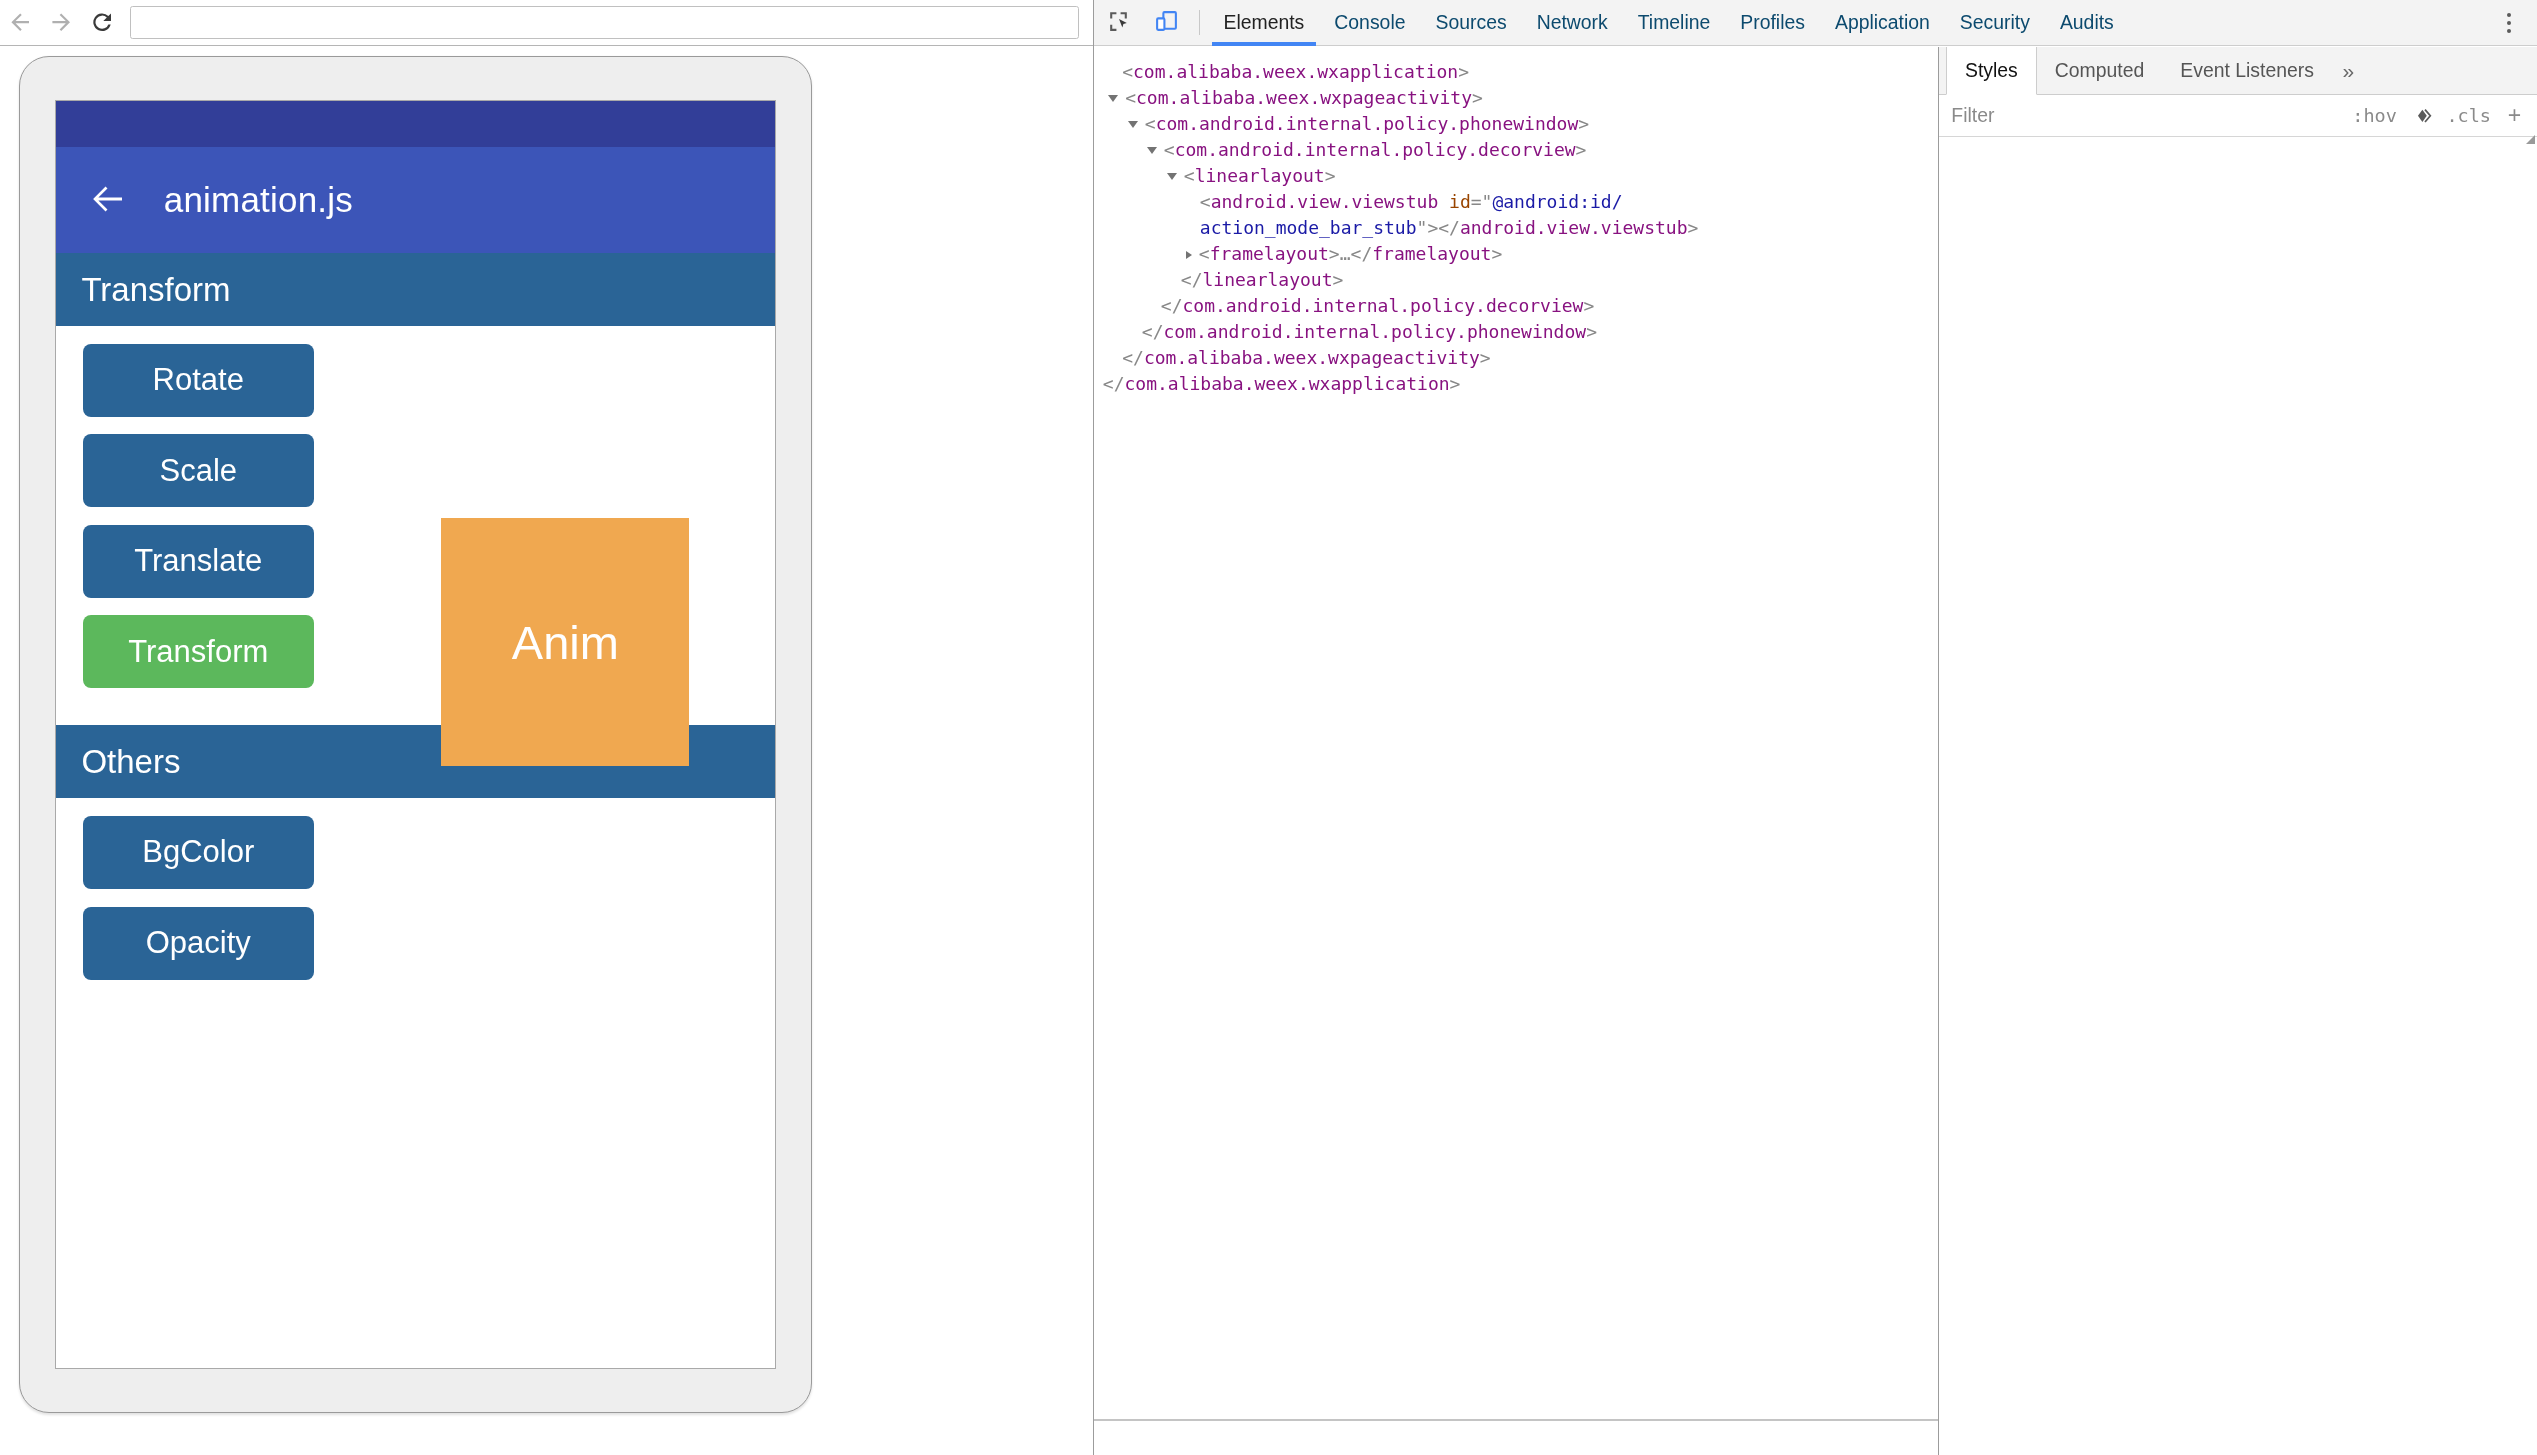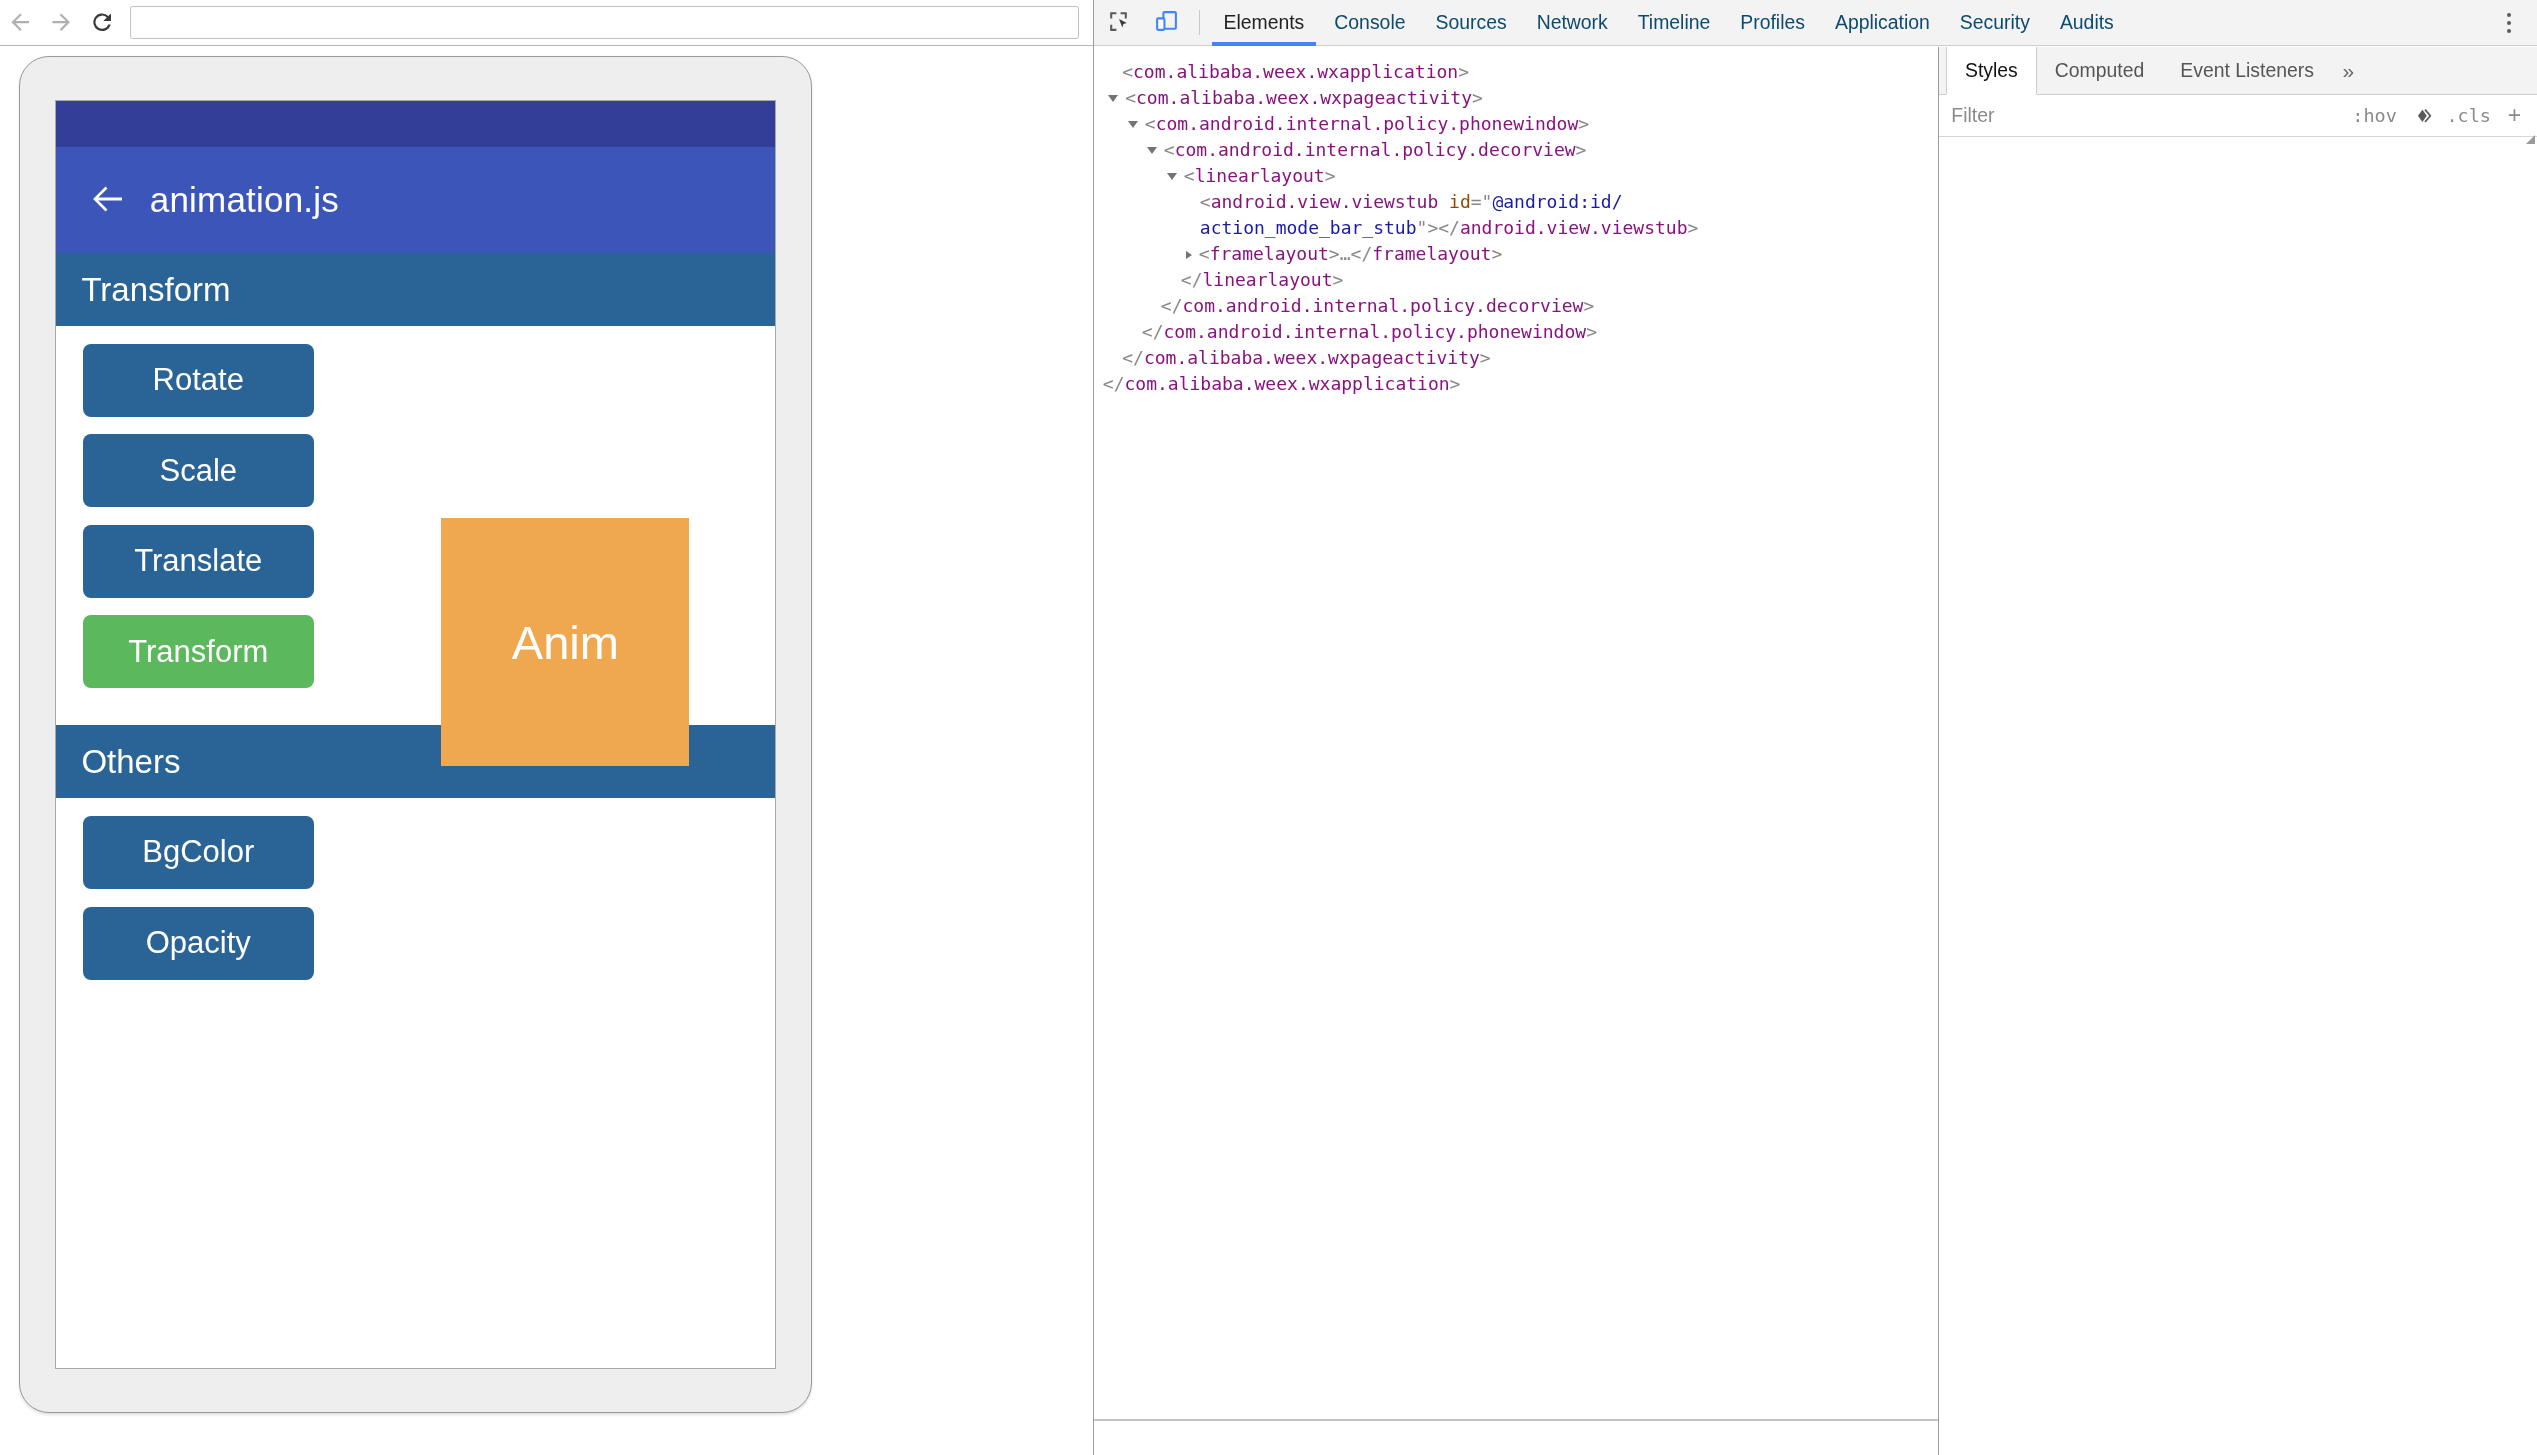--- a/index.html
+++ b/index.html
@@ -73,21 +73,21 @@
   #app-bar {
     height: 106px;
     background: #3c55b8;
     display: flex; align-items: center;
     padding-left: 26.4px;
   }
   #back-arrow { width: 51px; height: 51px; display:flex; align-items:center; justify-content:center; flex:0 0 auto; }
   #app-title {
     color: #ffffff;
     font-size: 35px;
-    margin-left: 16px;
+    margin-left: 30px;
     letter-spacing: 0.2px;
   }
 
   
   .section-header {
     background: #2a6496;
     color: #ffffff;
     font-size: 33px;
     height: 73px;
     display: flex; align-items: center;

